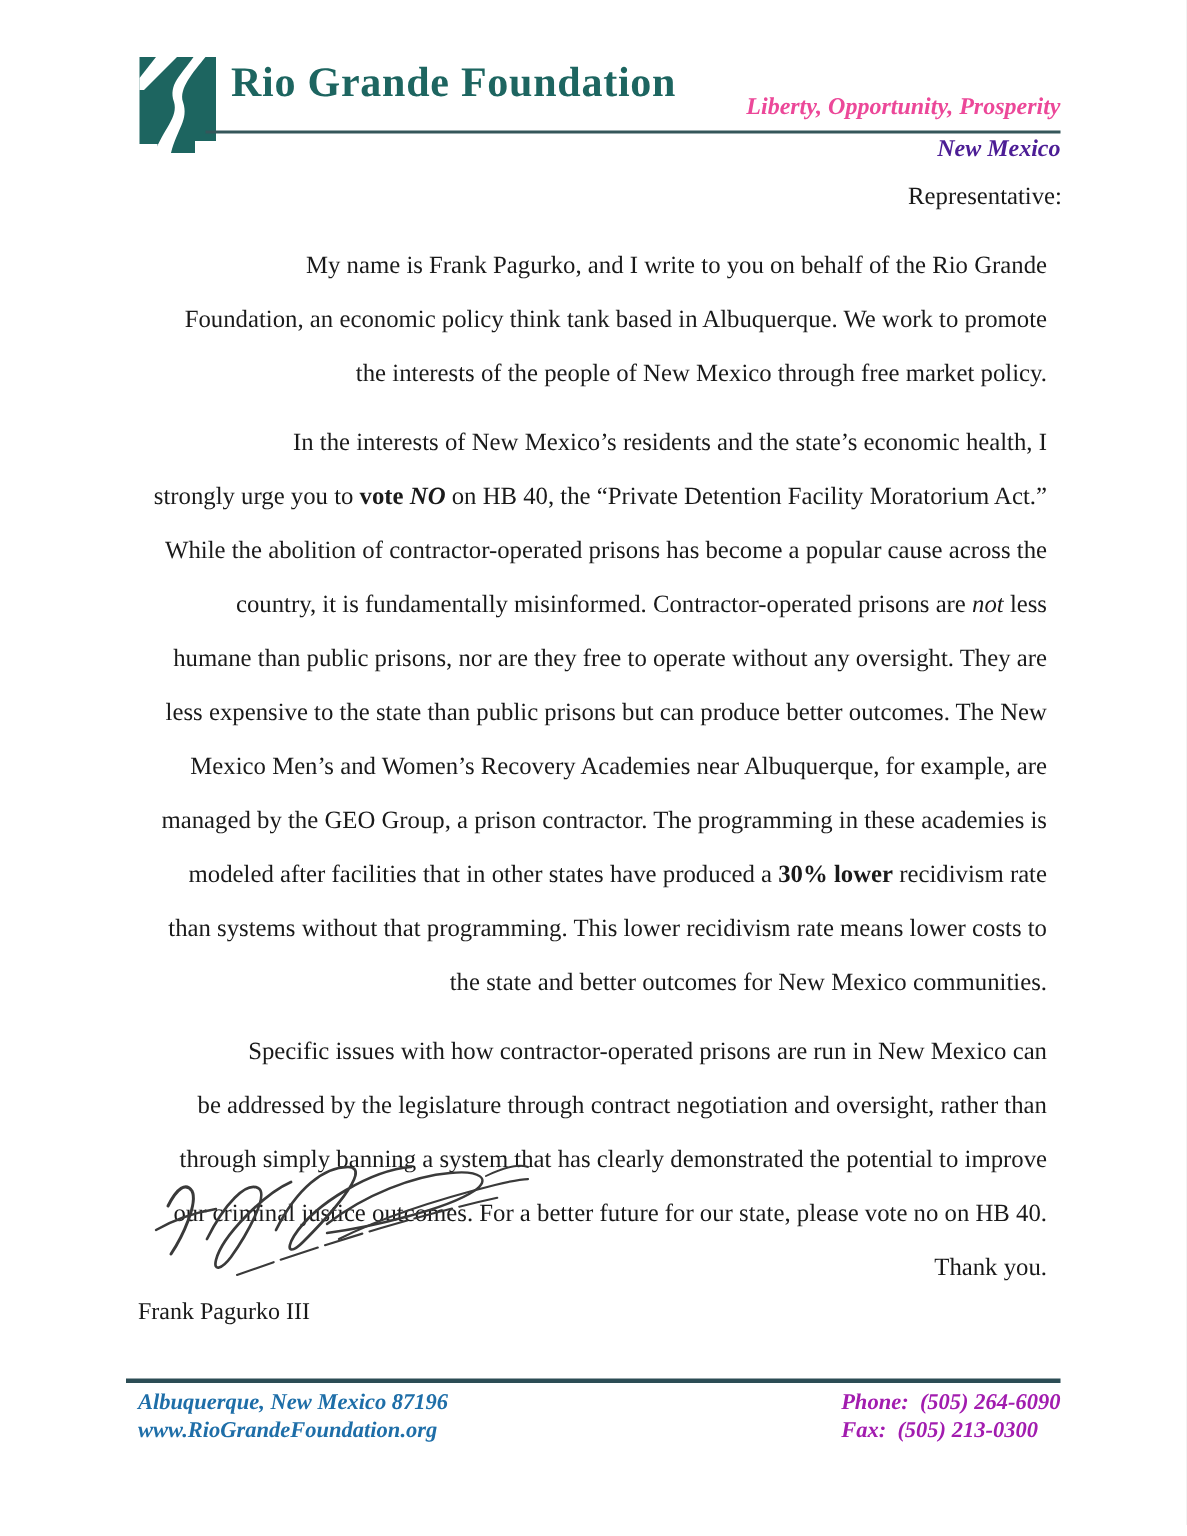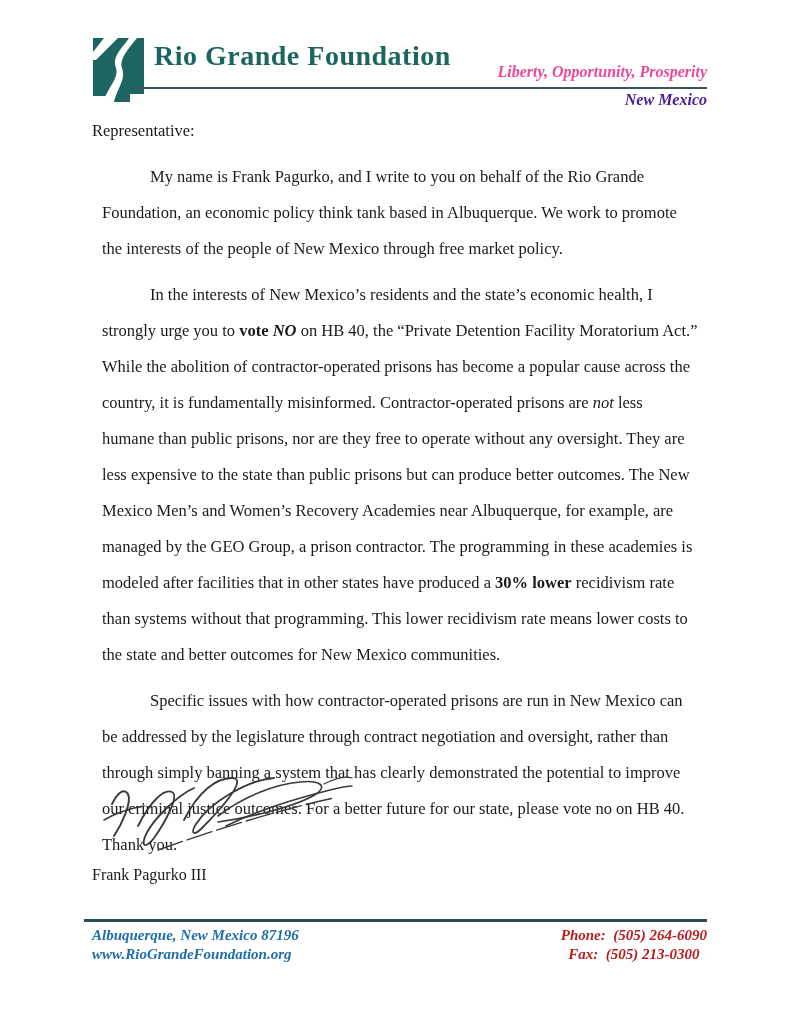--- a/index.html
+++ b/index.html
@@ -31,21 +31,21 @@
     height:2px; background:#35565a;
   }
   .region {
     position:absolute; right:84px; top:91px;
     font-size:16px; font-weight:bold; font-style:italic;
     color:#4c1d95; white-space:nowrap;
   }
   
   .body {
     position:absolute; left:92px; top:113px; width:616px;
-    font-size:16.5px; line-height:36px; text-align:left;
+    font-size:16.5px; line-height:36px; text-align:right;
   }
   .salutation { margin:0; }
   .para { margin:10px; text-indent:48px; }
   
   .signature {
     position:absolute; left:98px; top:762px; width:260px; height:95px;
   }
   .signer-name {
     position:absolute; left:92px; top:866px; font-size:16px;
   }
@@ -55,21 +55,21 @@
     height:3px; background:#2c4d55;
   }
   .footer-address {
     position:absolute; left:92px; top:926px;
     font-size:15px; font-weight:bold; font-style:italic;
     color:#1e6ea8; line-height:19px;
   }
   .footer-contact {
     position:absolute; right:84px; top:926px;
     font-size:15px; font-weight:bold; font-style:italic;
-    color:#b91c1c; line-height:19px; text-align:center;
+    color:#a21caf; line-height:19px; text-align:left;
   }
   .contact-line { white-space:pre; }
 </style>
 </head>
 <body>
 
 <div class="page">
 
   <div class="logo">
     <svg width="56" height="72" viewBox="0 0 56 72" xmlns="http://www.w3.org/2000/svg">

